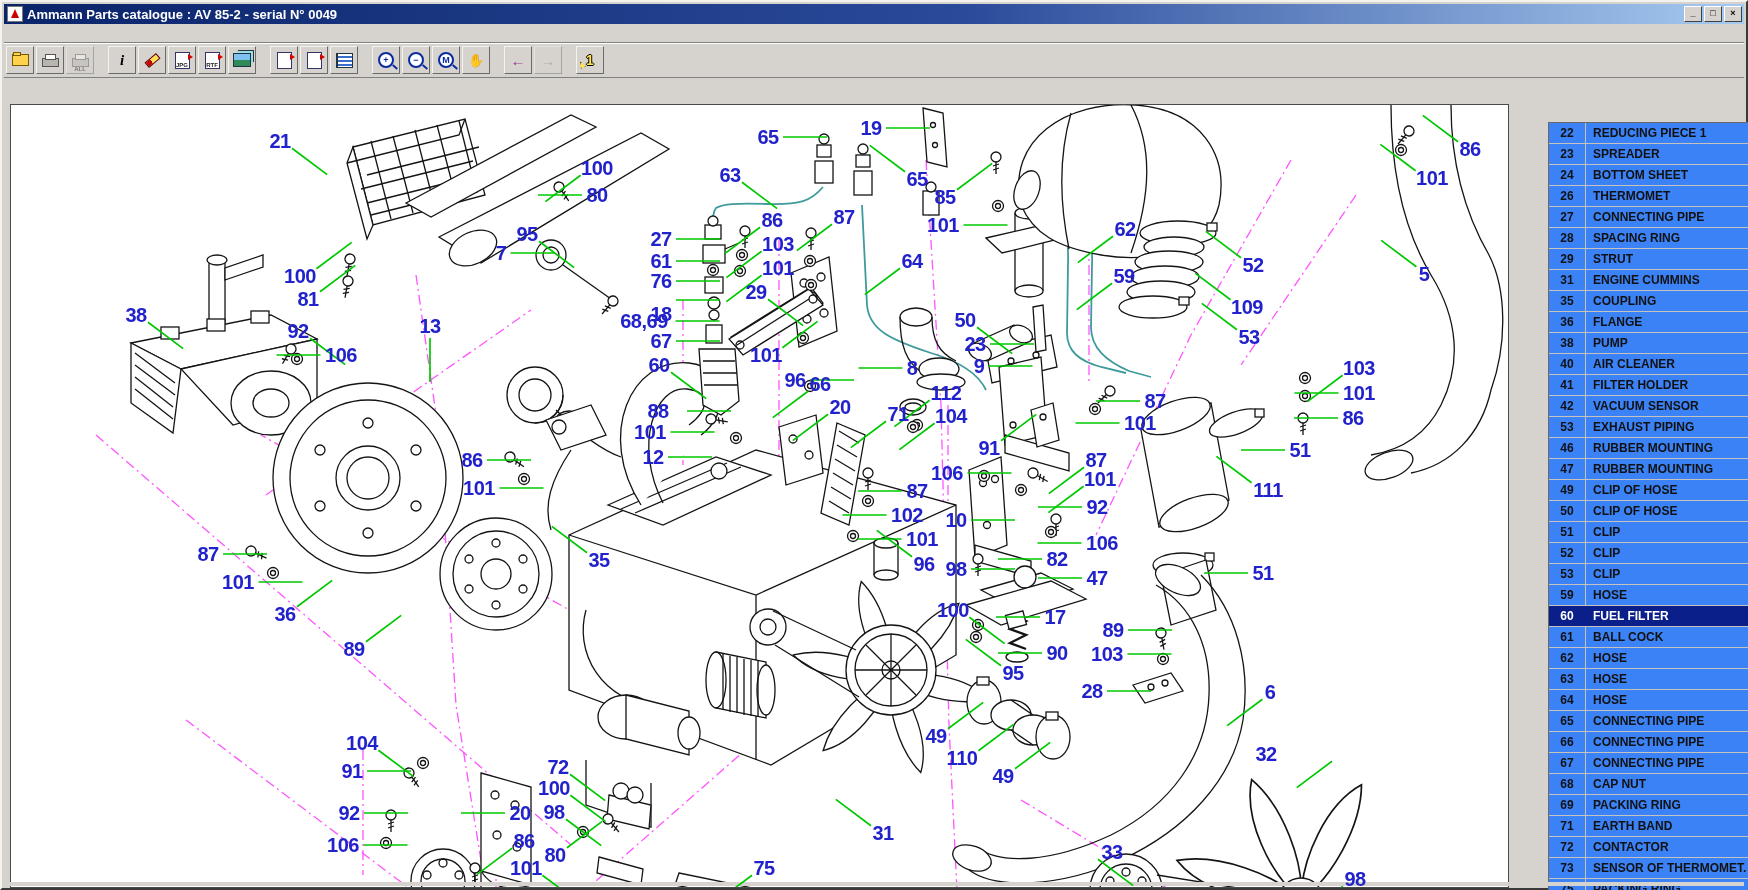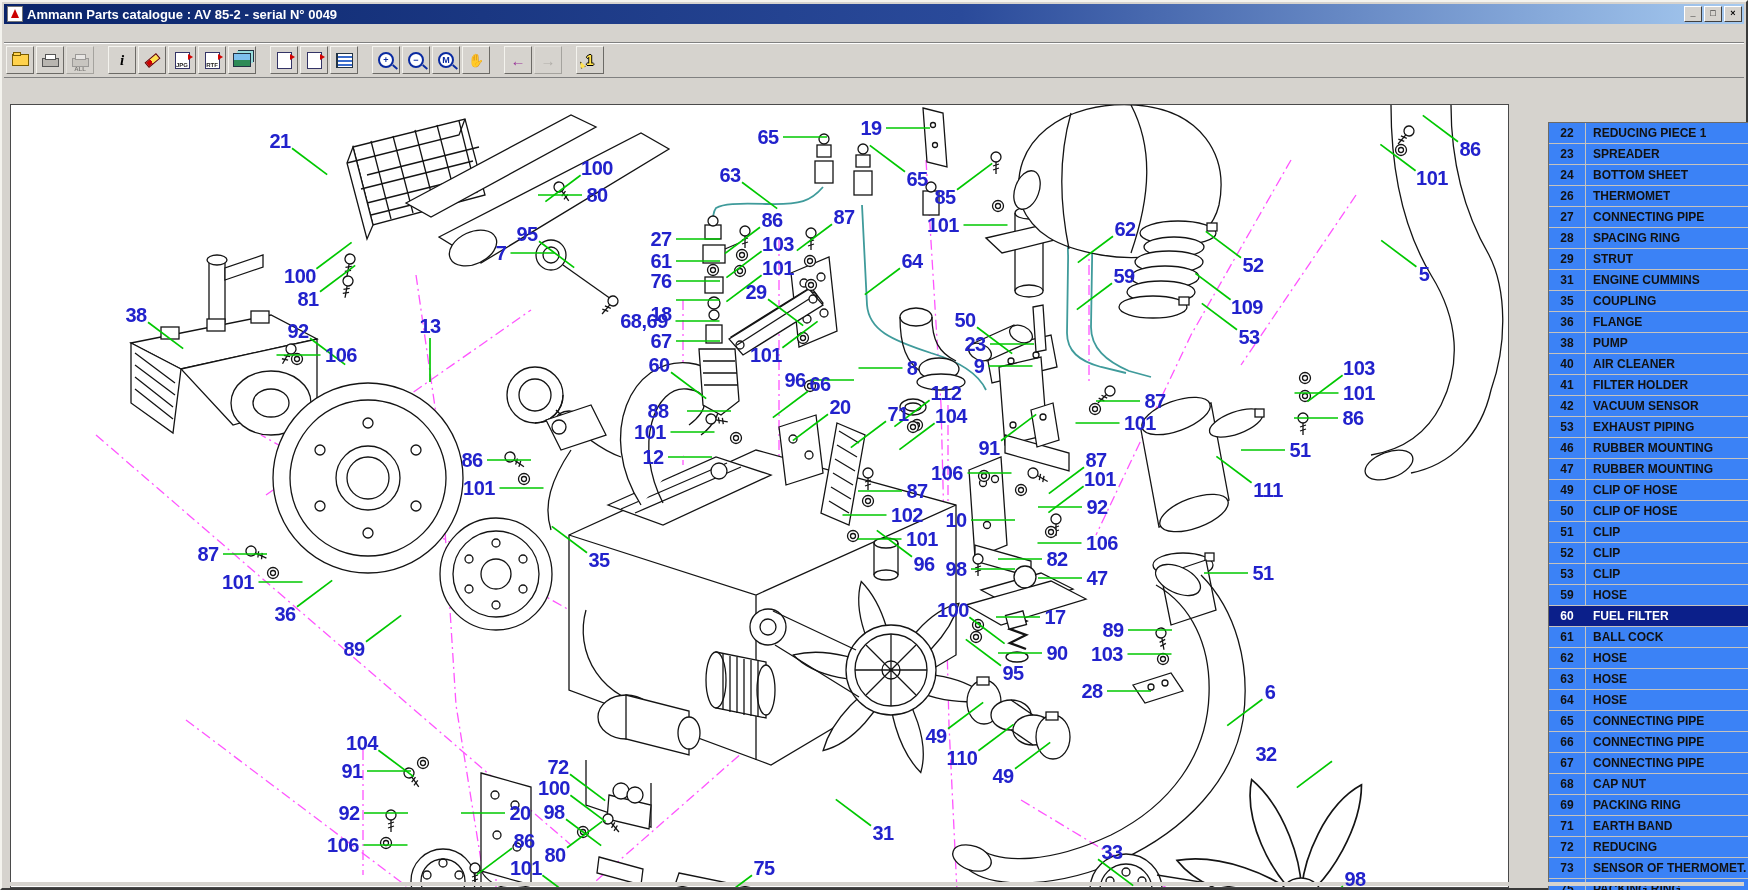--- a/index.html
+++ b/index.html
@@ -916,21 +916,21 @@
         <div class="trow">
           <span class="tnum">69</span>
           <span class="tname">PACKING RING</span>
         </div>
         <div class="trow">
           <span class="tnum">71</span>
           <span class="tname">EARTH BAND</span>
         </div>
         <div class="trow">
           <span class="tnum">72</span>
-          <span class="tname">REDUCING</span>
+          <span class="tname">CONTACTOR</span>
         </div>
         <div class="trow">
           <span class="tnum">73</span>
           <span class="tname">SENSOR OF THERMOMET.</span>
         </div>
         <div class="trow">
           <span class="tnum">75</span>
           <span class="tname">PACKING RING</span>
         </div>
         <div class="trow">

